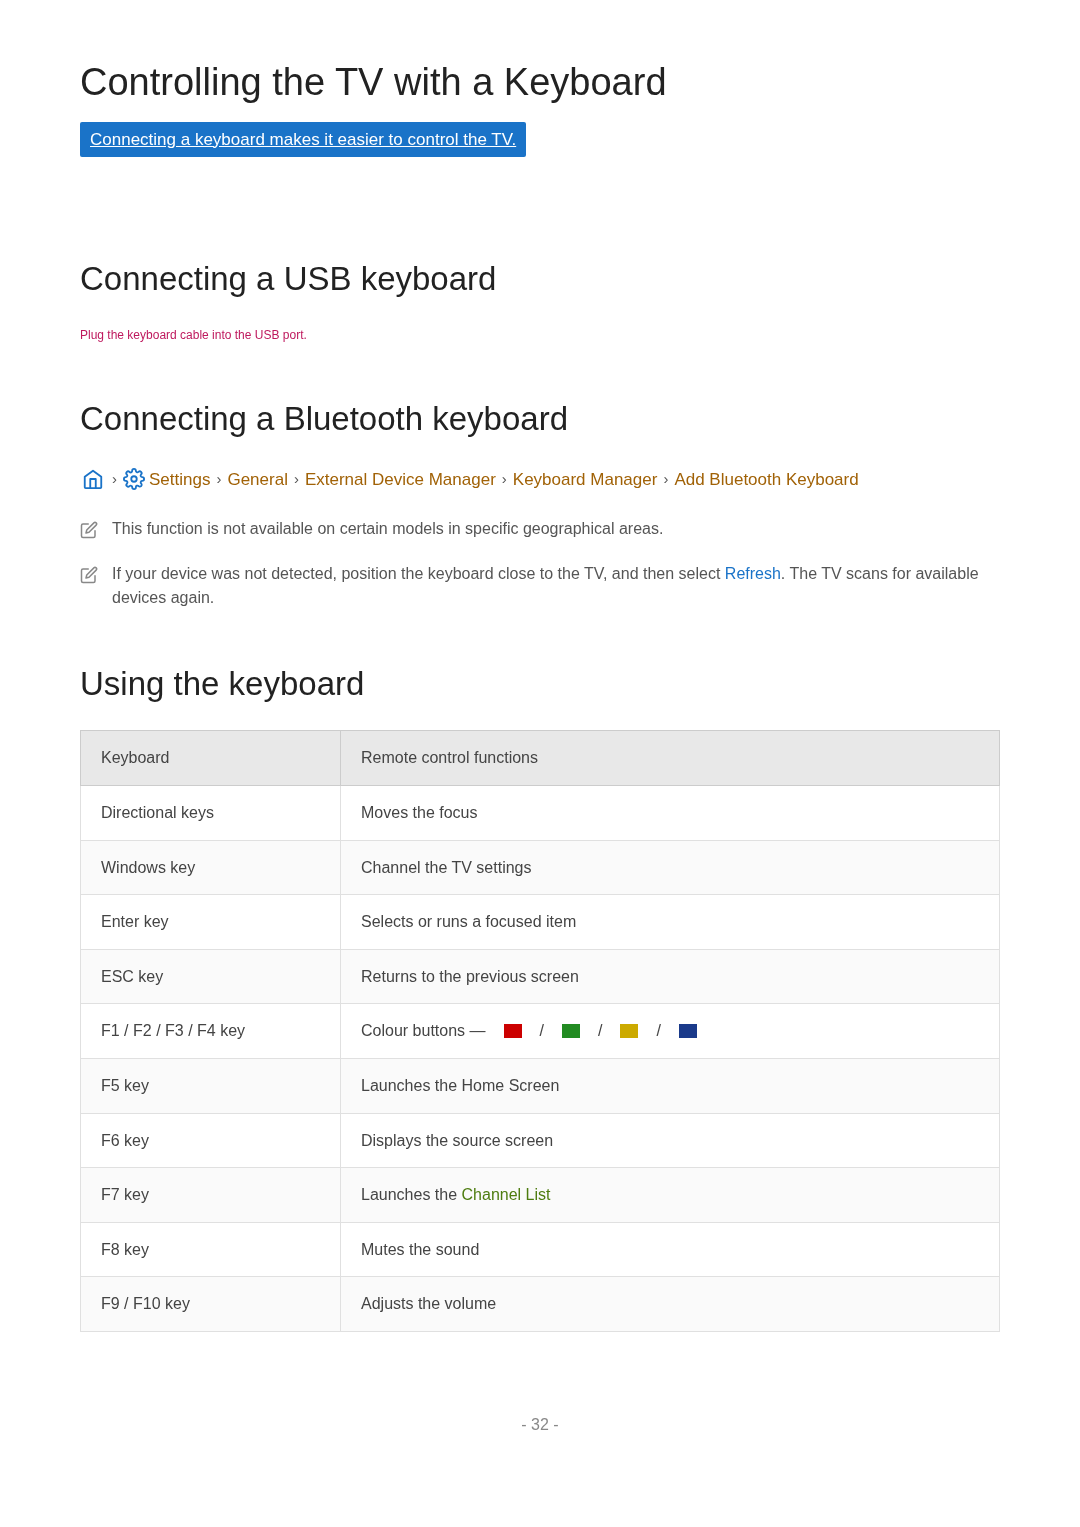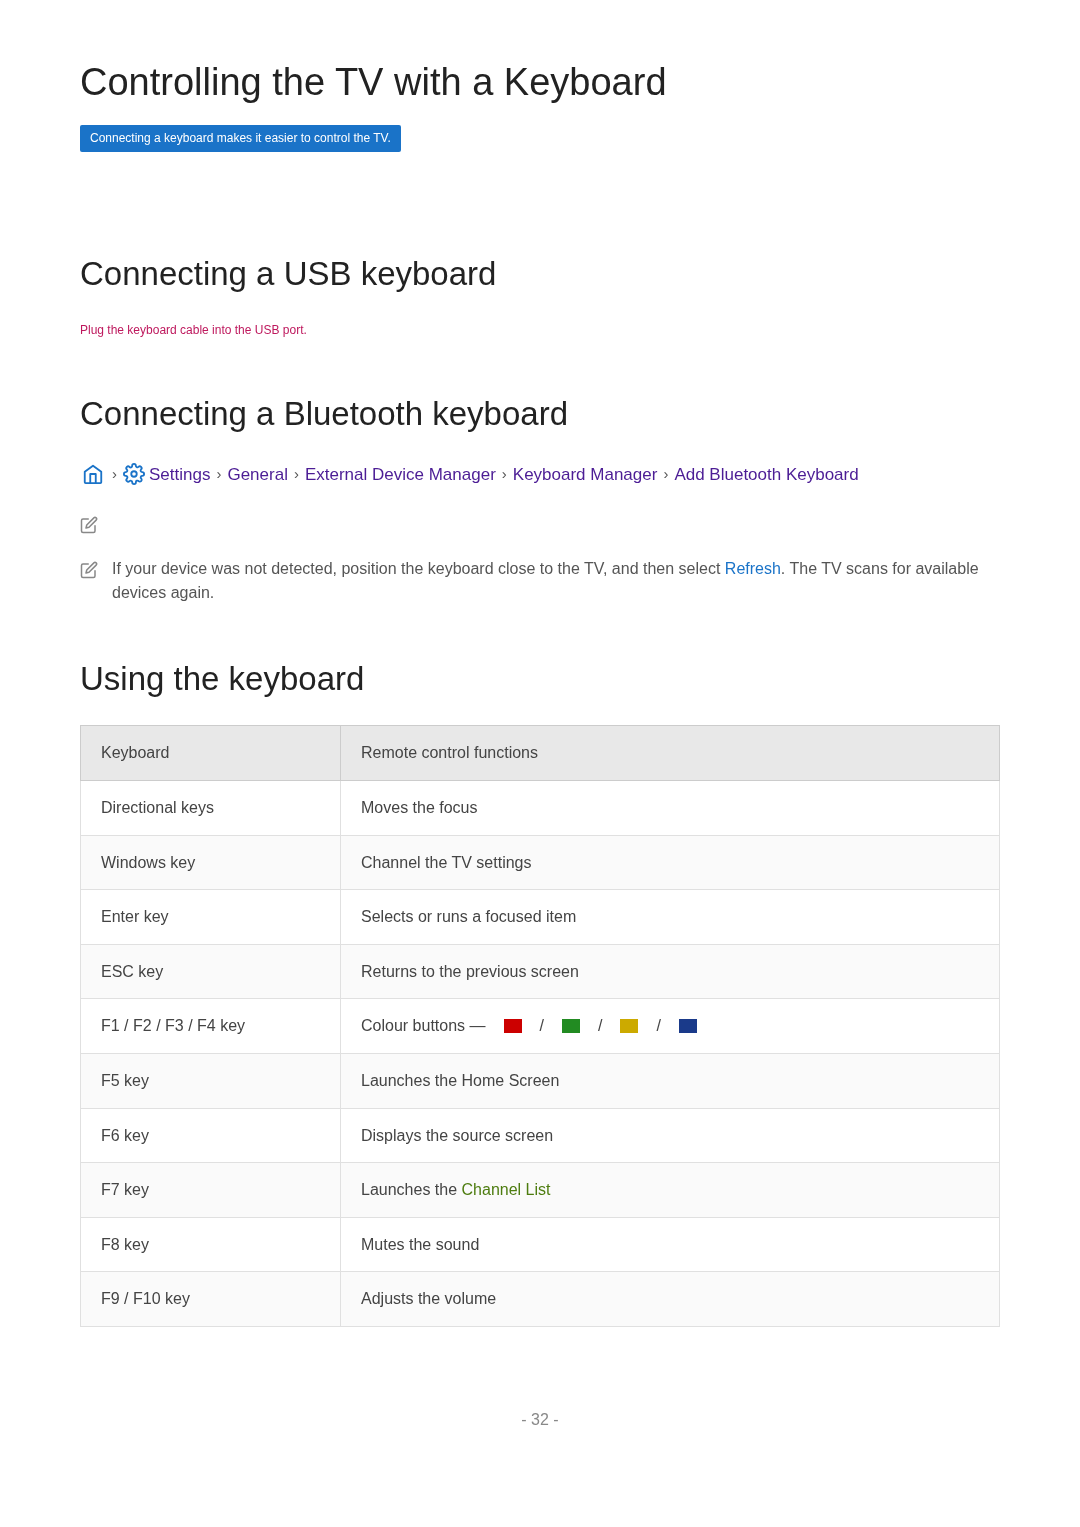--- a/index.html
+++ b/index.html
@@ -25,23 +25,24 @@
       color: #222222;
       margin-bottom: 16px;
       line-height: 1.2;
     }
 
     .subtitle-box {
       display: inline-block;
       background-color: #1a73c8;
       color: #ffffff;
       padding: 4px 10px;
-      font-size: 12px;
+      font-size: 17px;
       margin-bottom: 48px;
       border-radius: 2px;
+      text-decoration: underline;
     }
 
     .section-title {
       font-size: 33px;
       font-weight: 400;
       color: #222222;
       margin-bottom: 20px;
       margin-top: 48px;
     }
 
@@ -73,21 +74,21 @@
       height: 22px;
     }
 
     .breadcrumb-chevron {
       color: #555555;
       font-size: 15px;
       margin: 0 2px;
     }
 
     .breadcrumb-link {
-      color: #4c1d95;
+      color: #a16207;
       text-decoration: none;
       font-weight: 400;
     }
 
     .note-list {
       list-style: none;
       margin-bottom: 40px;
     }
 
     .note-item {
@@ -249,20 +250,21 @@
 
 <ul class="note-list">
   <li class="note-item">
     <span class="note-icon">
       
       <svg width="18" height="18" viewBox="0 0 24 24" fill="none" stroke="#888888" stroke-width="2" stroke-linecap="round" stroke-linejoin="round">
         <path d="M11 4H4a2 2 0 00-2 2v14a2 2 0 002 2h14a2 2 0 002-2v-7"></path>
         <path d="M18.5 2.5a2.121 2.121 0 013 3L12 15l-4 1 1-4 9.5-9.5z"></path>
       </svg>
     </span>
+    <span class="note-text">This function is not available on certain models in specific geographical areas.</span>
   </li>
   <li class="note-item">
     <span class="note-icon">
       <svg width="18" height="18" viewBox="0 0 24 24" fill="none" stroke="#888888" stroke-width="2" stroke-linecap="round" stroke-linejoin="round">
         <path d="M11 4H4a2 2 0 00-2 2v14a2 2 0 002 2h14a2 2 0 002-2v-7"></path>
         <path d="M18.5 2.5a2.121 2.121 0 013 3L12 15l-4 1 1-4 9.5-9.5z"></path>
       </svg>
     </span>
     <span class="note-text">
       <span>If your device was not detected, position the keyboard close to the TV, and then select </span><span class="highlight">Refresh</span><span>. The TV scans for available devices again.</span>

